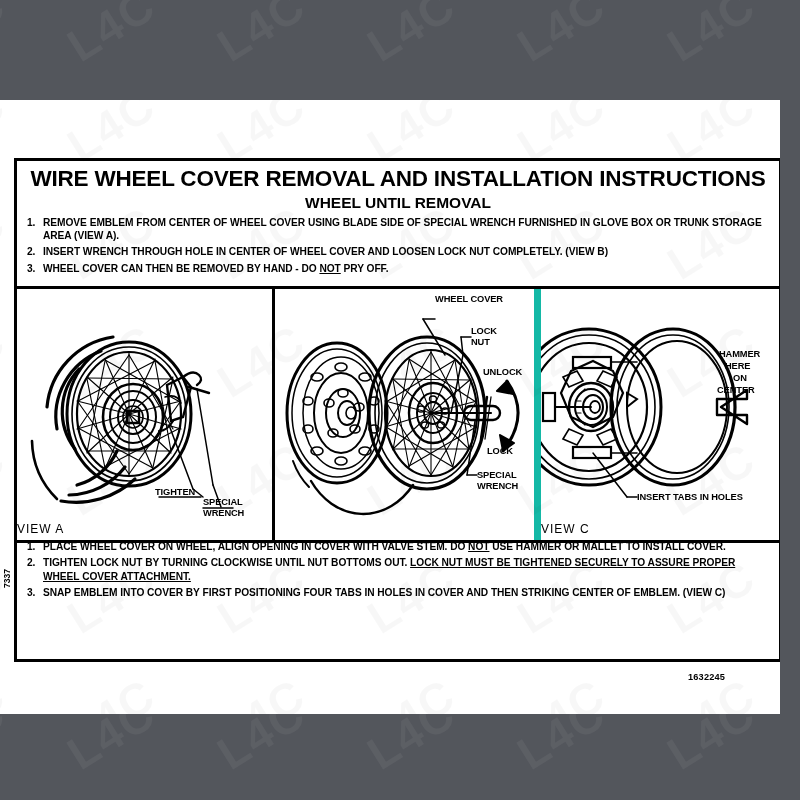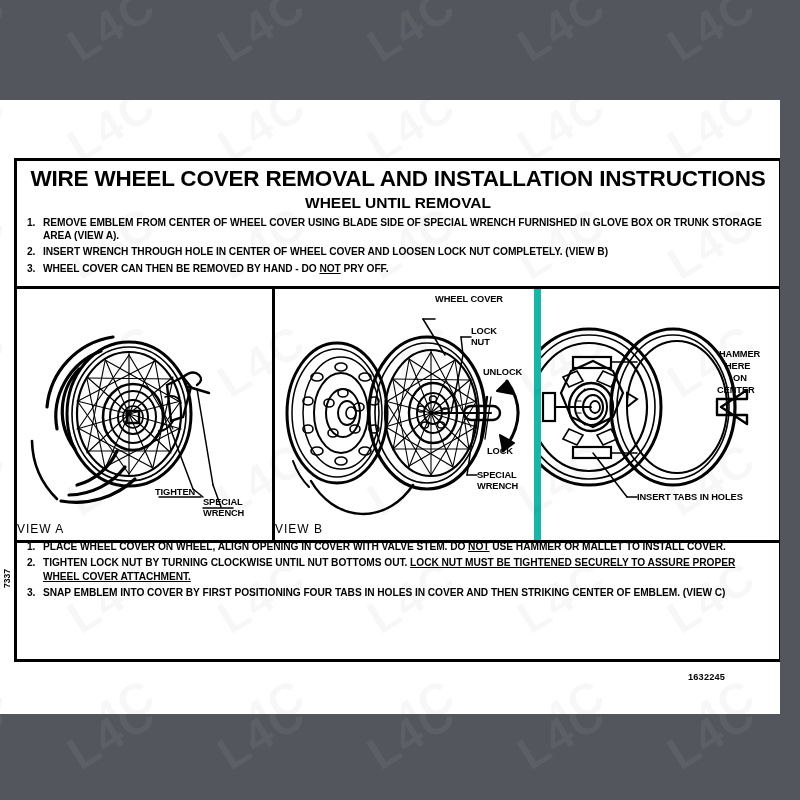--- a/index.html
+++ b/index.html
@@ -386,21 +386,20 @@
             <path d="M192 186 L202 186" stroke-width="1.5"></path>
           </g>
         </svg>
         <div class="cap" style="left:160px;top:5px;">WHEEL COVER</div>
         <div class="cap" style="left:196px;top:37px;">LOCK</div>
         <div class="cap" style="left:196px;top:48px;">NUT</div>
         <div class="cap" style="left:208px;top:78px;">UNLOCK</div>
         <div class="cap" style="left:212px;top:157px;">LOCK</div>
         <div class="cap" style="left:202px;top:181px;">SPECIAL</div>
         <div class="cap" style="left:202px;top:192px;">WRENCH</div>
-        <div class="view-label">VIEW B</div>
       </div>
 
       <div class="panel" id="panel-c">
         <svg class="art" width="244" height="251" viewBox="0 0 244 251">
           <g fill="none" stroke="#000" stroke-linecap="round">
 
             <ellipse cx="48" cy="118" rx="72" ry="78" stroke-width="3"></ellipse>
             <ellipse cx="48" cy="118" rx="66" ry="72" stroke-width="1.6"></ellipse>
             <ellipse cx="48" cy="118" rx="58" ry="64" stroke-width="2.2"></ellipse>
 
@@ -441,20 +440,21 @@
 
             <path d="M52 164 L86 208" stroke-width="1.5"></path>
             <path d="M86 208 L96 208" stroke-width="1.5"></path>
           </g>
         </svg>
         <div class="cap" style="left:178px;top:60px;">HAMMER</div>
         <div class="cap" style="left:184px;top:72px;">HERE</div>
         <div class="cap" style="left:192px;top:84px;">ON</div>
         <div class="cap" style="left:176px;top:96px;">CENTER</div>
         <div class="cap" style="left:96px;top:203px;">INSERT TABS IN HOLES</div>
+        <div class="view-label">VIEW C</div>
       </div>
     </div>
 
     <div id="install-block">
       <ol class="steps" id="install-steps">
           <li><span class="num">1.</span>PLACE WHEEL COVER ON WHEEL, ALIGN OPENING IN COVER WITH VALVE STEM. DO <span class="u">NOT</span> USE HAMMER OR MALLET TO INSTALL COVER.</li>
           <li><span class="num">2.</span>TIGHTEN LOCK NUT BY TURNING CLOCKWISE UNTIL NUT BOTTOMS OUT. <span class="u">LOCK NUT MUST BE TIGHTENED SECURELY TO ASSURE PROPER WHEEL COVER ATTACHMENT.</span></li>
           <li><span class="num">3.</span>SNAP EMBLEM INTO COVER BY FIRST POSITIONING FOUR TABS IN HOLES IN COVER AND THEN STRIKING CENTER OF EMBLEM. (VIEW C)</li>
         </ol>
     </div>

